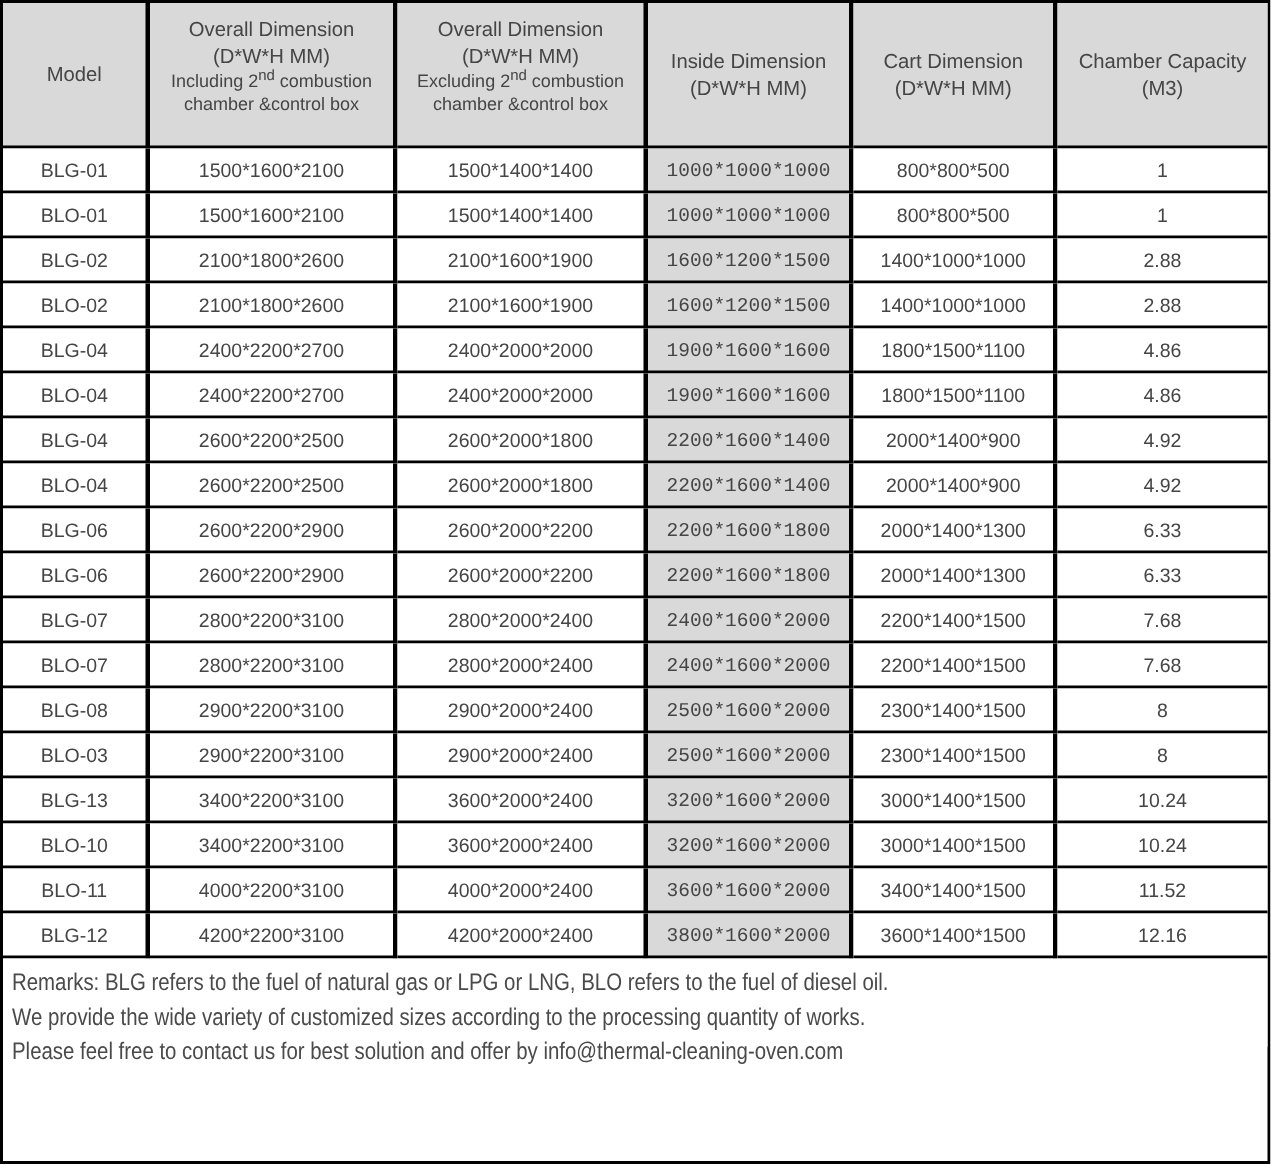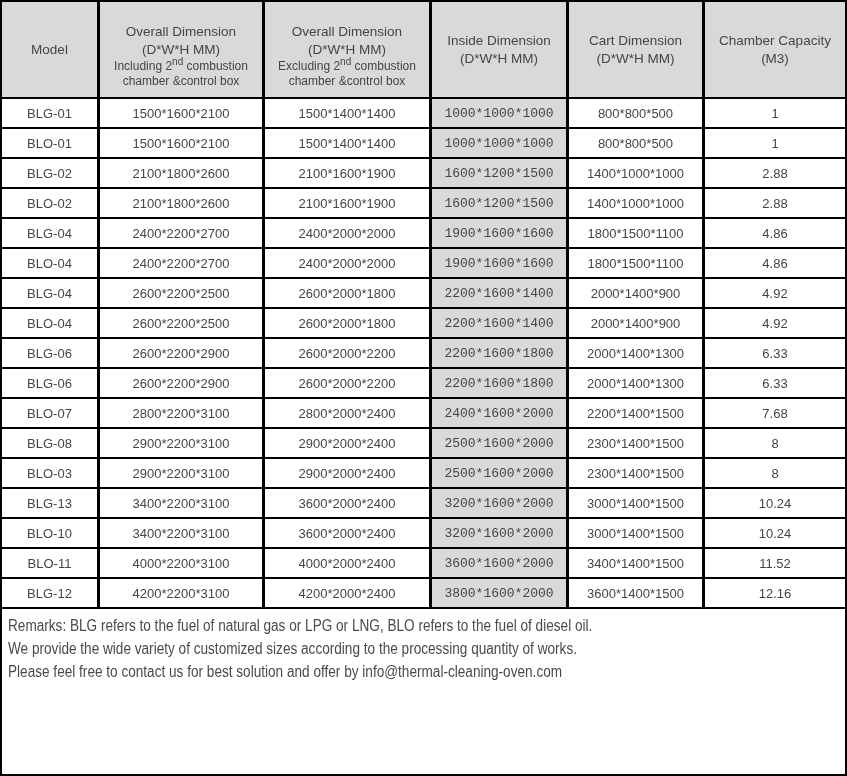--- a/index.html
+++ b/index.html
@@ -43,23 +43,23 @@
     background: #d9d9d9;
     font-weight: normal;
   }
 
   tbody td { height: 30px; background: #ffffff; }
   tbody td.shaded { background: #d9d9d9; font-family: Liberation Mono, monospace; }
 
   .h-stack {
     display: flex;
     flex-direction: column;
-    justify-content: flex-end;
+    justify-content: space-between;
     height: 100%;
-    padding: 9px 3px 8px 3px;
+    padding: 9px 3px 20px 3px;
   }
   .h-title { line-height: 18px; font-size: 13.5px; }
   .h-note  { line-height: 15px; font-size: 12px; }
   .h-note sup { font-size: 10px; line-height: 0; }
 
   .h-center {
     display: flex;
     flex-direction: column;
     justify-content: center;
     height: 100%;
@@ -215,20 +215,28 @@
     </tr>
         <tr>
       <td>BLG-06</td>
       <td>2600*2200*2900</td>
       <td>2600*2000*2200</td>
       <td class="shaded">2200*1600*1800</td>
       <td>2000*1400*1300</td>
       <td>6.33</td>
     </tr>
         <tr>
+      <td>BLG-07</td>
+      <td>2800*2200*3100</td>
+      <td>2800*2000*2400</td>
+      <td class="shaded">2400*1600*2000</td>
+      <td>2200*1400*1500</td>
+      <td>7.68</td>
+    </tr>
+        <tr>
       <td>BLO-07</td>
       <td>2800*2200*3100</td>
       <td>2800*2000*2400</td>
       <td class="shaded">2400*1600*2000</td>
       <td>2200*1400*1500</td>
       <td>7.68</td>
     </tr>
         <tr>
       <td>BLG-08</td>
       <td>2900*2200*3100</td>

